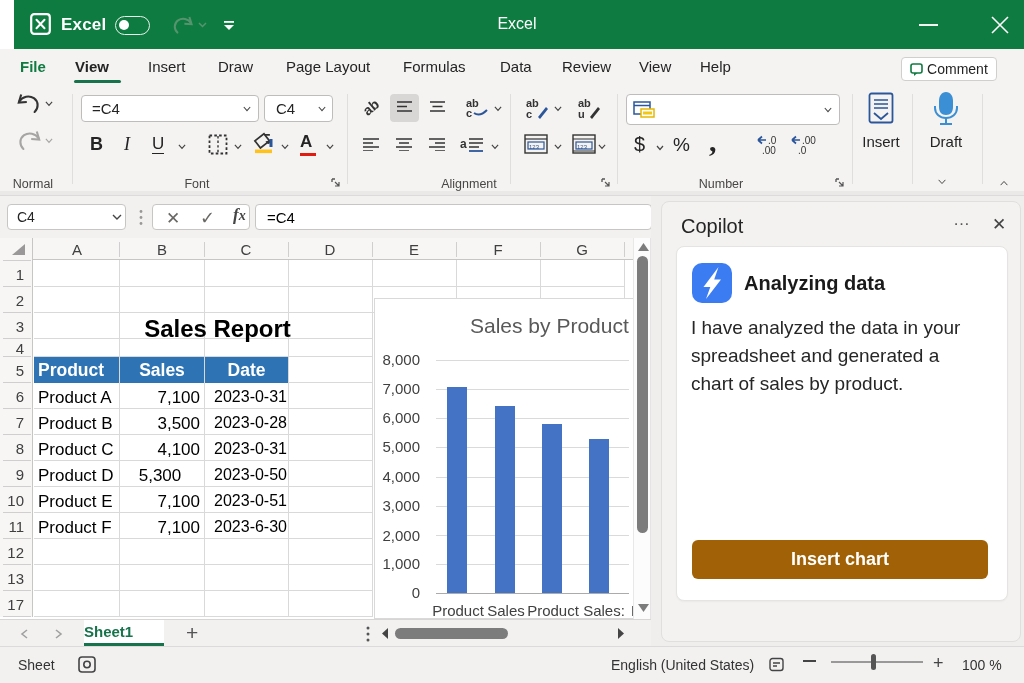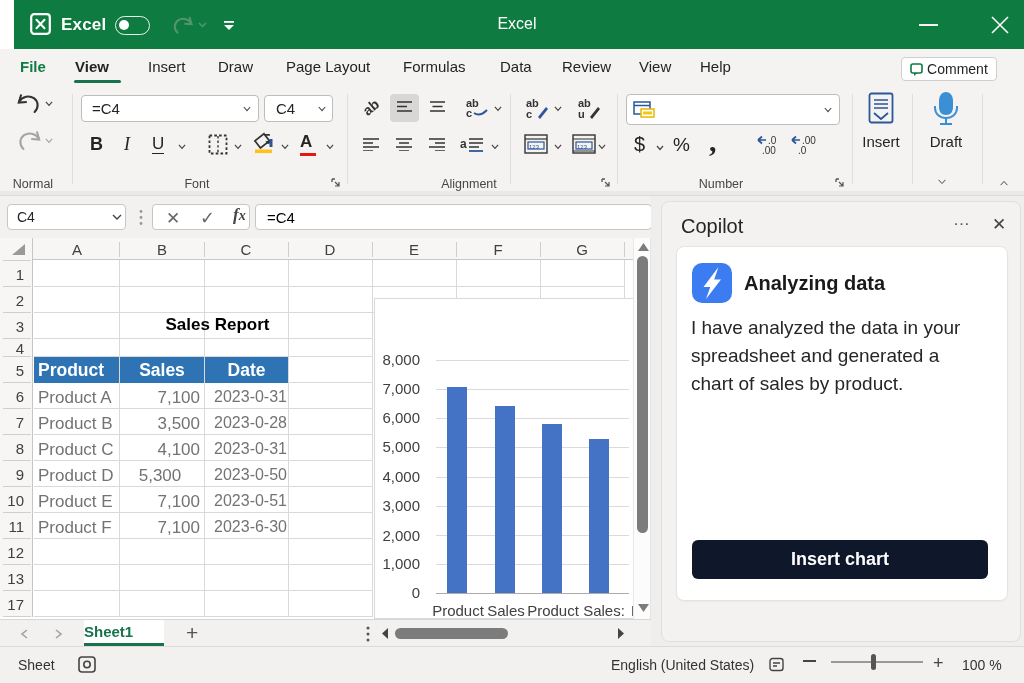--- a/index.html
+++ b/index.html
@@ -39,22 +39,22 @@
 #namebox { left:7px; top:8px; width:119px; height:26px; background:#fff; border:1px solid #C8C6C4; border-radius:4px; position:absolute;}
 #namebox span { position:absolute; left:9px; top:4px; font-size:14px; color:#242424; }
 #fxbox { left:255px; top:8px; width:397px; height:26px; background:#fff; border:1px solid #C8C6C4; border-radius:4px; position:absolute; }
 #fxicons { left:152px; top:8px; width:98px; height:26px; background:#fff; border:1px solid #C8C6C4; border-radius:4px; position:absolute; }
 
 #sheet { left:0; top:238px; width:656px; height:381px; background:#fff; overflow:hidden; }
 .colhdr { position:absolute; top:1px; height:21px; width:84px; text-align:center; font-size:15px; color:#404040; line-height:21px; }
 .rowhdr { position:absolute; left:0; width:33px; text-align:right; font-size:15px; color:#404040; padding-right:9px; }
 .gl { position:absolute; background:#D9D9D9; }
 .glh { position:absolute; background:#D0CECE; }
-.cell { position:absolute; font-size:17px; color:#737373; }
-#salestitle { font-size:17px; font-weight:bold; color:#000; }
+.cell { position:absolute; font-size:17px; color:#000000; }
+#salestitle { font-size:24px; font-weight:bold; color:#000; }
 .bluehdr { position:absolute; background:#2E74B5; color:#fff; font-weight:bold; font-size:17.5px; }
 
 #chart { left:374px; top:298px; width:282px; height:321px; background:#fff; border:1px solid #D9D9D9; border-right:none; overflow:hidden; }
 .ylab { left:0; width:45px; text-align:right; font-size:15px; color:#404040; }
 .bar { width:20px; background:#4472C4; }
 .xlab { top:303px; text-align:center; font-size:15px; color:#404040; white-space:nowrap; }
 
 #vsb { left:633px; top:238px; width:18px; height:381px; background:#FCFCFC; border-left:1px solid #E8E8E8; border-right:1px solid #E4E4E4; }
 #vsbthumb { top:18px; width:11px; height:277px; background:#7C7C7C; border-radius:6px; }
 
@@ -63,21 +63,21 @@
 #sheettab span { font-size:15px; font-weight:bold; color:#17734B; line-height:24px; }
 #hthumb { left:395px; top:8px; width:113px; height:11px; background:#7C7C7C; border-radius:6px; }
 
 #rightarea { left:651px; top:196px; width:373px; height:450px; background:#EFEEED; }
 #panel { position:absolute; left:10px; top:5px; width:360px; height:441px; background:#F3F2F1; border:1px solid #E1DFDD; border-radius:8px; }
 #paneltitle { position:absolute; left:19px; top:13px; font-size:20px; color:#242424; }
 #card { position:absolute; left:14px; top:44px; width:332px; height:355px; background:#fff; border:1px solid #E6E4E2; border-radius:8px; box-shadow:0 1px 2px rgba(0,0,0,0.04); }
 #bolticon { position:absolute; left:15px; top:16px; width:40px; height:40px; border-radius:10px; background:#3B7CF2; }
 #cardtitle { position:absolute; left:67px; top:25px; font-size:20px; font-weight:bold; color:#1a1a1a; }
 #cardtext { position:absolute; left:14px; top:67px; width:290px; font-size:19px; line-height:28px; color:#262626; }
-#insertbtn { position:absolute; left:15px; top:293px; width:296px; height:39px; background:#0f172a; border-radius:6px; color:#fff; font-size:18px; font-weight:bold; text-align:center; line-height:39px; }
+#insertbtn { position:absolute; left:15px; top:293px; width:296px; height:39px; background:#a16207; border-radius:6px; color:#fff; font-size:18px; font-weight:bold; text-align:center; line-height:39px; }
 
 #statusbar { left:0; top:646px; width:1024px; height:37px; background:#F2F1F0; border-top:1px solid #DCDADA; }
 .sbtext { position:absolute; font-size:14px; color:#333; }
 </style>
 </head>
 <body>
 
 <div class="abs" id="titlebar">
   <div class="abs corner"></div>
     <div class="abs cornerin"></div>
@@ -437,20 +437,21 @@
   <div class="cell" style="left:120px;top:280px;width:80px;text-align:right">7,100</div>
   <div class="cell" style="left:204px;top:150px;width:83px;text-align:right;font-size:16px">2023-0-31</div>
   <div class="cell" style="left:204px;top:176px;width:83px;text-align:right;font-size:16px">2023-0-28</div>
   <div class="cell" style="left:204px;top:202px;width:83px;text-align:right;font-size:16px">2023-0-31</div>
   <div class="cell" style="left:204px;top:228px;width:83px;text-align:right;font-size:16px">2023-0-50</div>
   <div class="cell" style="left:204px;top:254px;width:83px;text-align:right;font-size:16px">2023-0-51</div>
   <div class="cell" style="left:204px;top:280px;width:83px;text-align:right;font-size:16px">2023-6-30</div>
 </div>
 
 <div class="abs" id="chart">
+  <div class="abs" style="left:95px;top:15px;width:260px;font-size:21px;color:#595959;white-space:nowrap;">Sales by Product</div>
 
   <div class="abs" style="left:61px;top:61px;width:193px;height:1px;background:#DADADA"></div>
   <div class="abs" style="left:61px;top:90px;width:193px;height:1px;background:#DADADA"></div>
   <div class="abs" style="left:61px;top:119px;width:193px;height:1px;background:#DADADA"></div>
   <div class="abs" style="left:61px;top:148px;width:193px;height:1px;background:#DADADA"></div>
   <div class="abs" style="left:61px;top:178px;width:193px;height:1px;background:#DADADA"></div>
   <div class="abs" style="left:61px;top:207px;width:193px;height:1px;background:#DADADA"></div>
   <div class="abs" style="left:61px;top:236px;width:193px;height:1px;background:#DADADA"></div>
   <div class="abs" style="left:61px;top:265px;width:193px;height:1px;background:#DADADA"></div>
   <div class="abs" style="left:61px;top:294px;width:193px;height:1px;background:#ABABAB"></div>

